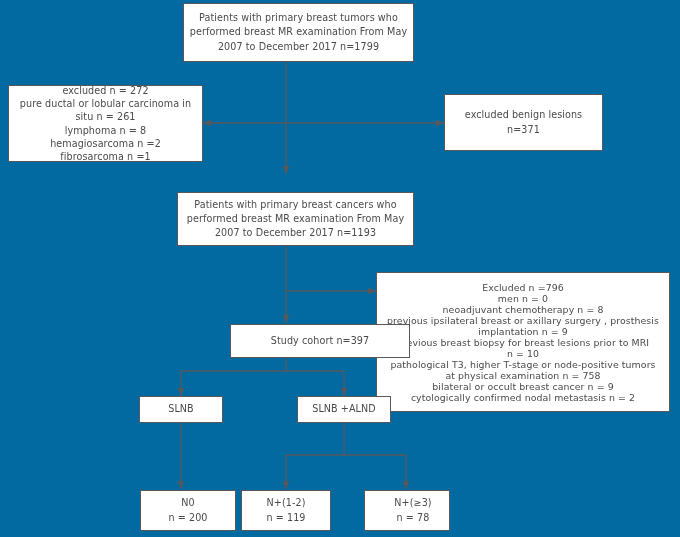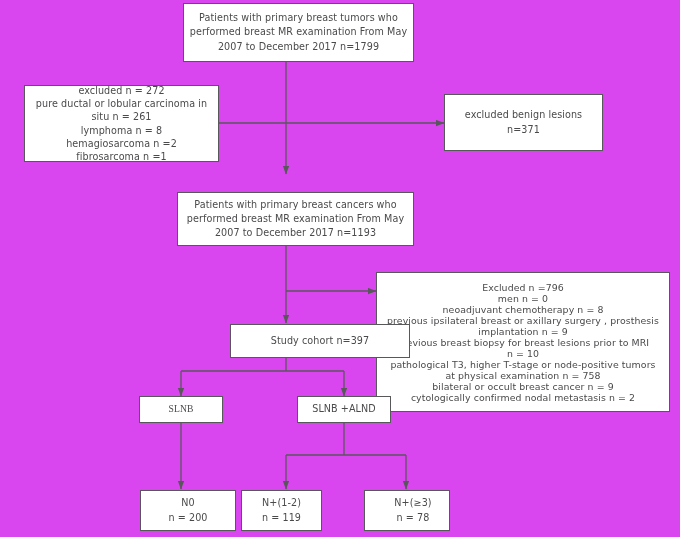--- a/index.html
+++ b/index.html
@@ -4,21 +4,21 @@
 <style>
   html, body {
     margin: 0;
     padding: 0;
     background: #ffffff;
   }
   #flowchart-root {
     position: relative;
     width: 680px;
     height: 537px;
-    background: #d946ef;
+    background: #0369a1;
     font-family: "DejaVu Sans", "Liberation Sans", sans-serif;
     overflow: hidden;
   }
   svg#flow-svg {
     position: absolute;
     left: 0;
     top: 0;
     width: 680px;
     height: 537px;
   }
@@ -75,21 +75,21 @@
       <line x1="286" y1="455" x2="406" y2="455"></line>
       <line x1="286" y1="455" x2="286" y2="489" marker-end="url(#arrow)"></line>
       <line x1="406" y1="455" x2="406" y2="489" marker-end="url(#arrow)"></line>
     </g>
   </svg>
 
   <div class="node-box" style="left:183px; top:3px; width:231px; height:59px;">Patients with primary breast tumors who
 performed breast MR examination From May
 2007 to December 2017 n=1799</div>
 
-  <div class="node-box tight" style="left:24px; top:85px; width:195px; height:77px;">excluded n = 272
+  <div class="node-box tight" style="left:8px; top:85px; width:195px; height:77px;">excluded n = 272
 pure ductal or lobular carcinoma in
 situ n = 261
 lymphoma n = 8
 hemagiosarcoma n =2
 fibrosarcoma n =1</div>
 
   <div class="node-box" style="left:444px; top:94px; width:159px; height:57px;">excluded benign lesions
 n=371</div>
 
   <div class="node-box" style="left:177px; top:192px; width:237px; height:54px;">Patients with primary breast cancers who
@@ -103,26 +103,26 @@
 implantation  n = 9
 previous breast biopsy for breast lesions prior to MRI
 n = 10
 pathological T3, higher T-stage or node-positive  tumors
 at physical examination n = 758
 bilateral or occult breast cancer n = 9
 cytologically confirmed nodal metastasis n = 2</div>
 
   <div class="node-box" style="left:196px; top:324px; width:180px; height:34px;margin-left:34px;">Study cohort n=397</div>
 
-  <div class="node-box" style="left:139px; top:396px; width:84px; height:27px;font-family:Liberation Serif, serif;">SLNB</div>
+  <div class="node-box" style="left:139px; top:396px; width:84px; height:27px;">SLNB</div>
 
   <div class="node-box" style="left:297px; top:396px; width:94px; height:27px;">SLNB +ALND</div>
 
   <div class="node-box" style="left:140px; top:490px; width:96px; height:41px;">N0
 n = 200</div>
 
-  <div class="node-box" style="left:241px; top:490px; width:81px; height:41px;">N+(1-2)
+  <div class="node-box" style="left:241px; top:490px; width:90px; height:41px;">N+(1-2)
 n = 119</div>
 
   <div class="node-box" style="left:364px; top:490px; width:86px; height:41px;padding-left:16px;">N+(≥3)
 n = 78</div>
 
 </div>
 
 </body></html>

